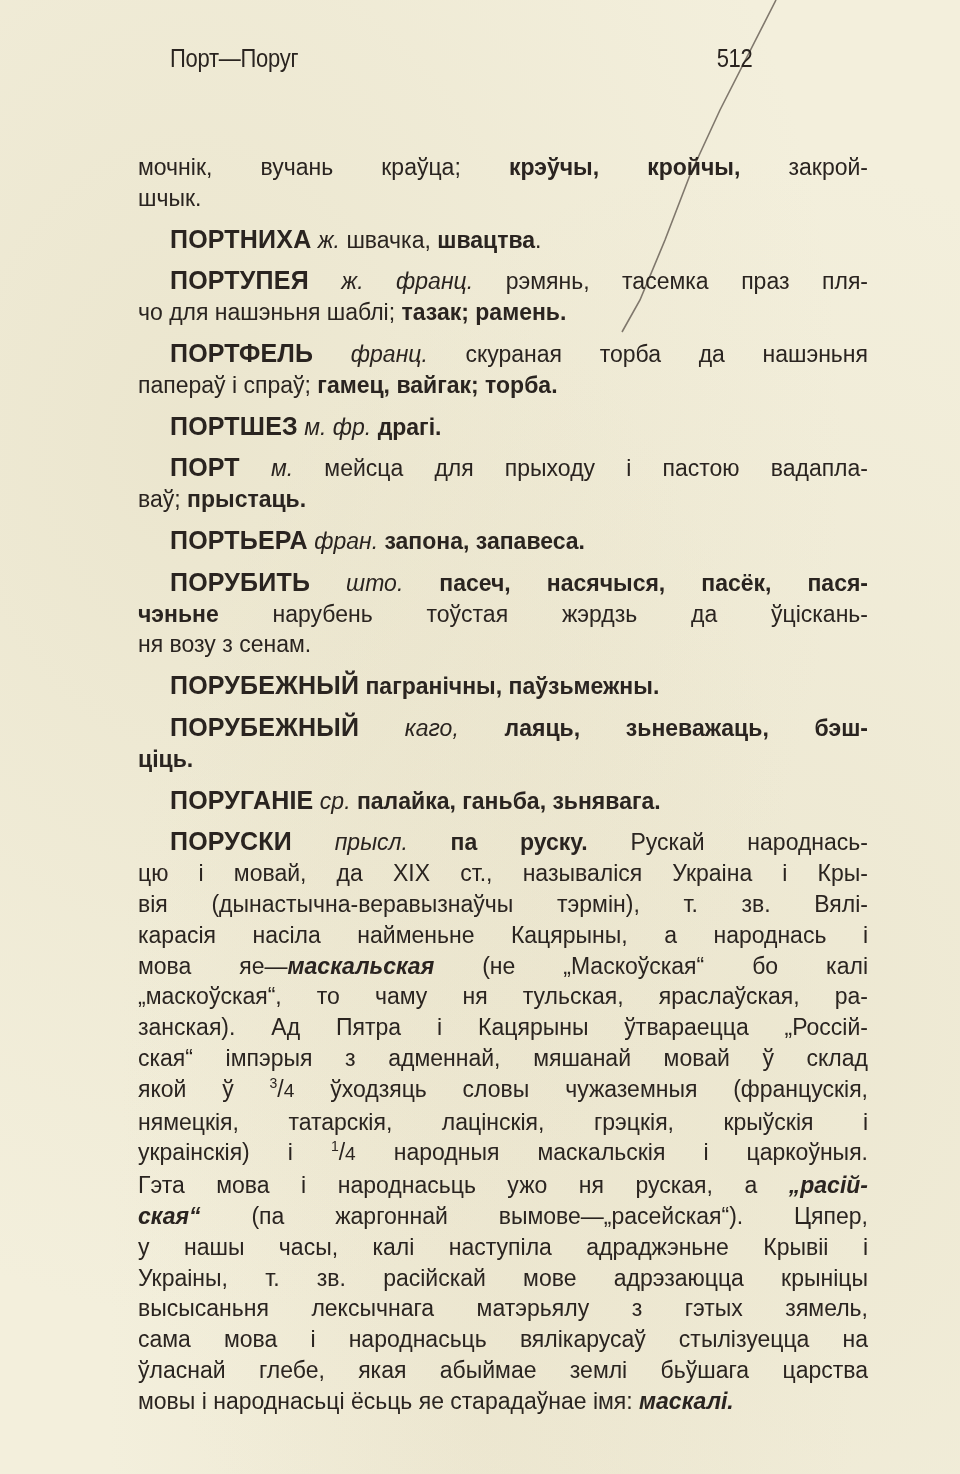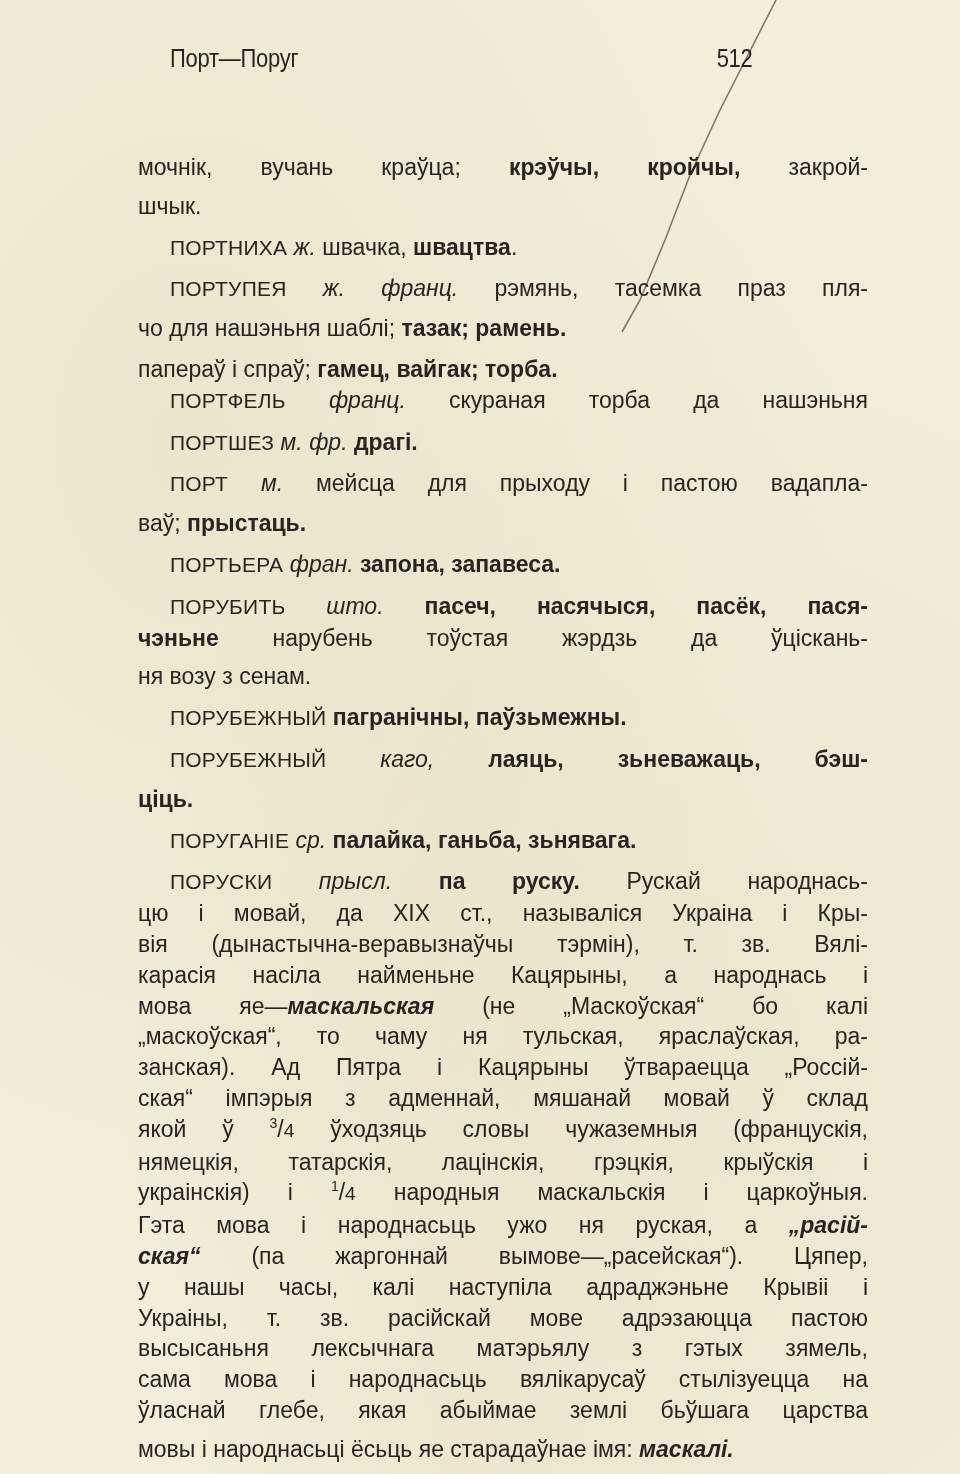--- a/index.html
+++ b/index.html
@@ -23,25 +23,25 @@
   }
   .running-head .num { transform: scaleX(1); }
   .pencil { position: absolute; left: 0; top: 0; pointer-events: none; }
   .body-text {
     position: absolute; top: 152px; left: 138px; width: 730px;
     font-size: 23px; line-height: 30.8px;
     text-align: justify;
   }
   .body-text p { margin: 0; }
   .entry { text-indent: 32px; margin-top: 10px !important; }
-  .hw { font-weight: normal; font-size: 21px; letter-spacing: 0.2px; }
+  .hw { font-weight: bold; font-size: 25px; letter-spacing: 0.2px; }
   .bi { font-weight: bold; font-style: italic; }
   sup.frac { font-size: 14px; vertical-align: super; line-height: 0; }
   .line { display: block; text-align: justify; text-align-last: justify; white-space: nowrap; }
-  .line.last { text-align-last: left; margin-top: 8px; }
+  .line.last { text-align-last: left; }
 </style>
 </head>
 <body>
 
 <svg class="pencil" width="960" height="1474">
   <path d="M776 0 L720 110 L690 175 L665 240 L640 300 L622 332" stroke="#5a5048" stroke-width="1.6" fill="none" opacity="0.75"></path>
 </svg>
 
 <div class="running-head">
   <span>Порт—Поруг</span>
@@ -54,22 +54,22 @@
       <span class="line last">шчык.</span>
     </p>
     <p class="entry" style="text-indent: 0px;">
       <span class="line last" style="padding-left: 32px;"><span class="hw">ПОРТНИХА</span> <i>ж.</i> швачка, <b>швацтва</b>.</span>
     </p>
     <p class="entry" style="text-indent: 0px;">
       <span class="line" style="padding-left: 32px;"><span class="hw">ПОРТУПЕЯ</span> <i>ж. франц.</i> рэмянь, тасемка праз пля-</span>
       <span class="line last">чо для нашэньня шаблі; <b>тазак; рамень.</b></span>
     </p>
     <p class="entry" style="text-indent: 0px;">
+      <span class="line" style="padding-left: 32px;"><span class="hw">ПОРТФЕЛЬ</span> <i>франц.</i> скураная торба да нашэньня</span>
       <span class="line last">папераў і спраў; <b>гамец, вайгак; торба.</b></span>
-      <span class="line" style="padding-left: 32px;"><span class="hw">ПОРТФЕЛЬ</span> <i>франц.</i> скураная торба да нашэньня</span>
     </p>
     <p class="entry" style="text-indent: 0px;">
       <span class="line last" style="padding-left: 32px;"><span class="hw">ПОРТШЕЗ</span> <i>м. фр.</i> <b>драгі.</b></span>
     </p>
     <p class="entry" style="text-indent: 0px;">
       <span class="line" style="padding-left: 32px;"><span class="hw">ПОРТ</span> <i>м.</i> мейсца для прыходу і пастою вадапла-</span>
       <span class="line last">ваў; <b>прыстаць.</b></span>
     </p>
     <p class="entry" style="text-indent: 0px;">
       <span class="line last" style="padding-left: 32px;"><span class="hw">ПОРТЬЕРА</span> <i>фран.</i> <b>запона, запавеса.</b></span>
@@ -97,19 +97,19 @@
       <span class="line">мова яе—<span class="bi">маскальская</span> (не „Маскоўская“ бо калі</span>
       <span class="line">„маскоўская“, то чаму ня тульская, яраслаўская, ра-</span>
       <span class="line">занская). Ад Пятра і Кацярыны ўтвараецца „Россій-</span>
       <span class="line">ская“ імпэрыя з адменнай, мяшанай мовай ў склад</span>
       <span class="line">якой ў <sup class="frac">3</sup>/<small>4</small> ўходзяць словы чужаземныя (францускія,</span>
       <span class="line">нямецкія, татарскія, лацінскія, грэцкія, крыўскія і</span>
       <span class="line">украінскія) і <sup class="frac">1</sup>/<small>4</small> народныя маскальскія і царкоўныя.</span>
       <span class="line">Гэта мова і народнасьць ужо ня руская, а <span class="bi">„расій-</span></span>
       <span class="line"><span class="bi">ская“</span> (па жаргоннай вымове—„расейская“). Цяпер,</span>
       <span class="line">у нашы часы, калі наступіла адраджэньне Крывіі і</span>
-      <span class="line">Украіны, т. зв. расійскай мове адрэзаюцца пастою</span>
+      <span class="line">Украіны, т. зв. расійскай мове адрэзаюцца крыніцы</span>
       <span class="line">высысаньня лексычнага матэрьялу з гэтых зямель,</span>
       <span class="line">сама мова і народнасьць вялікарусаў стылізуецца на</span>
       <span class="line">ўласнай глебе, якая абыймае землі бьўшага царства</span>
       <span class="line last">мовы і народнасьці ёсьць яе старадаўнае імя: <span class="bi">маскалі.</span></span>
     </p>
   </div>
 
 </body></html>

